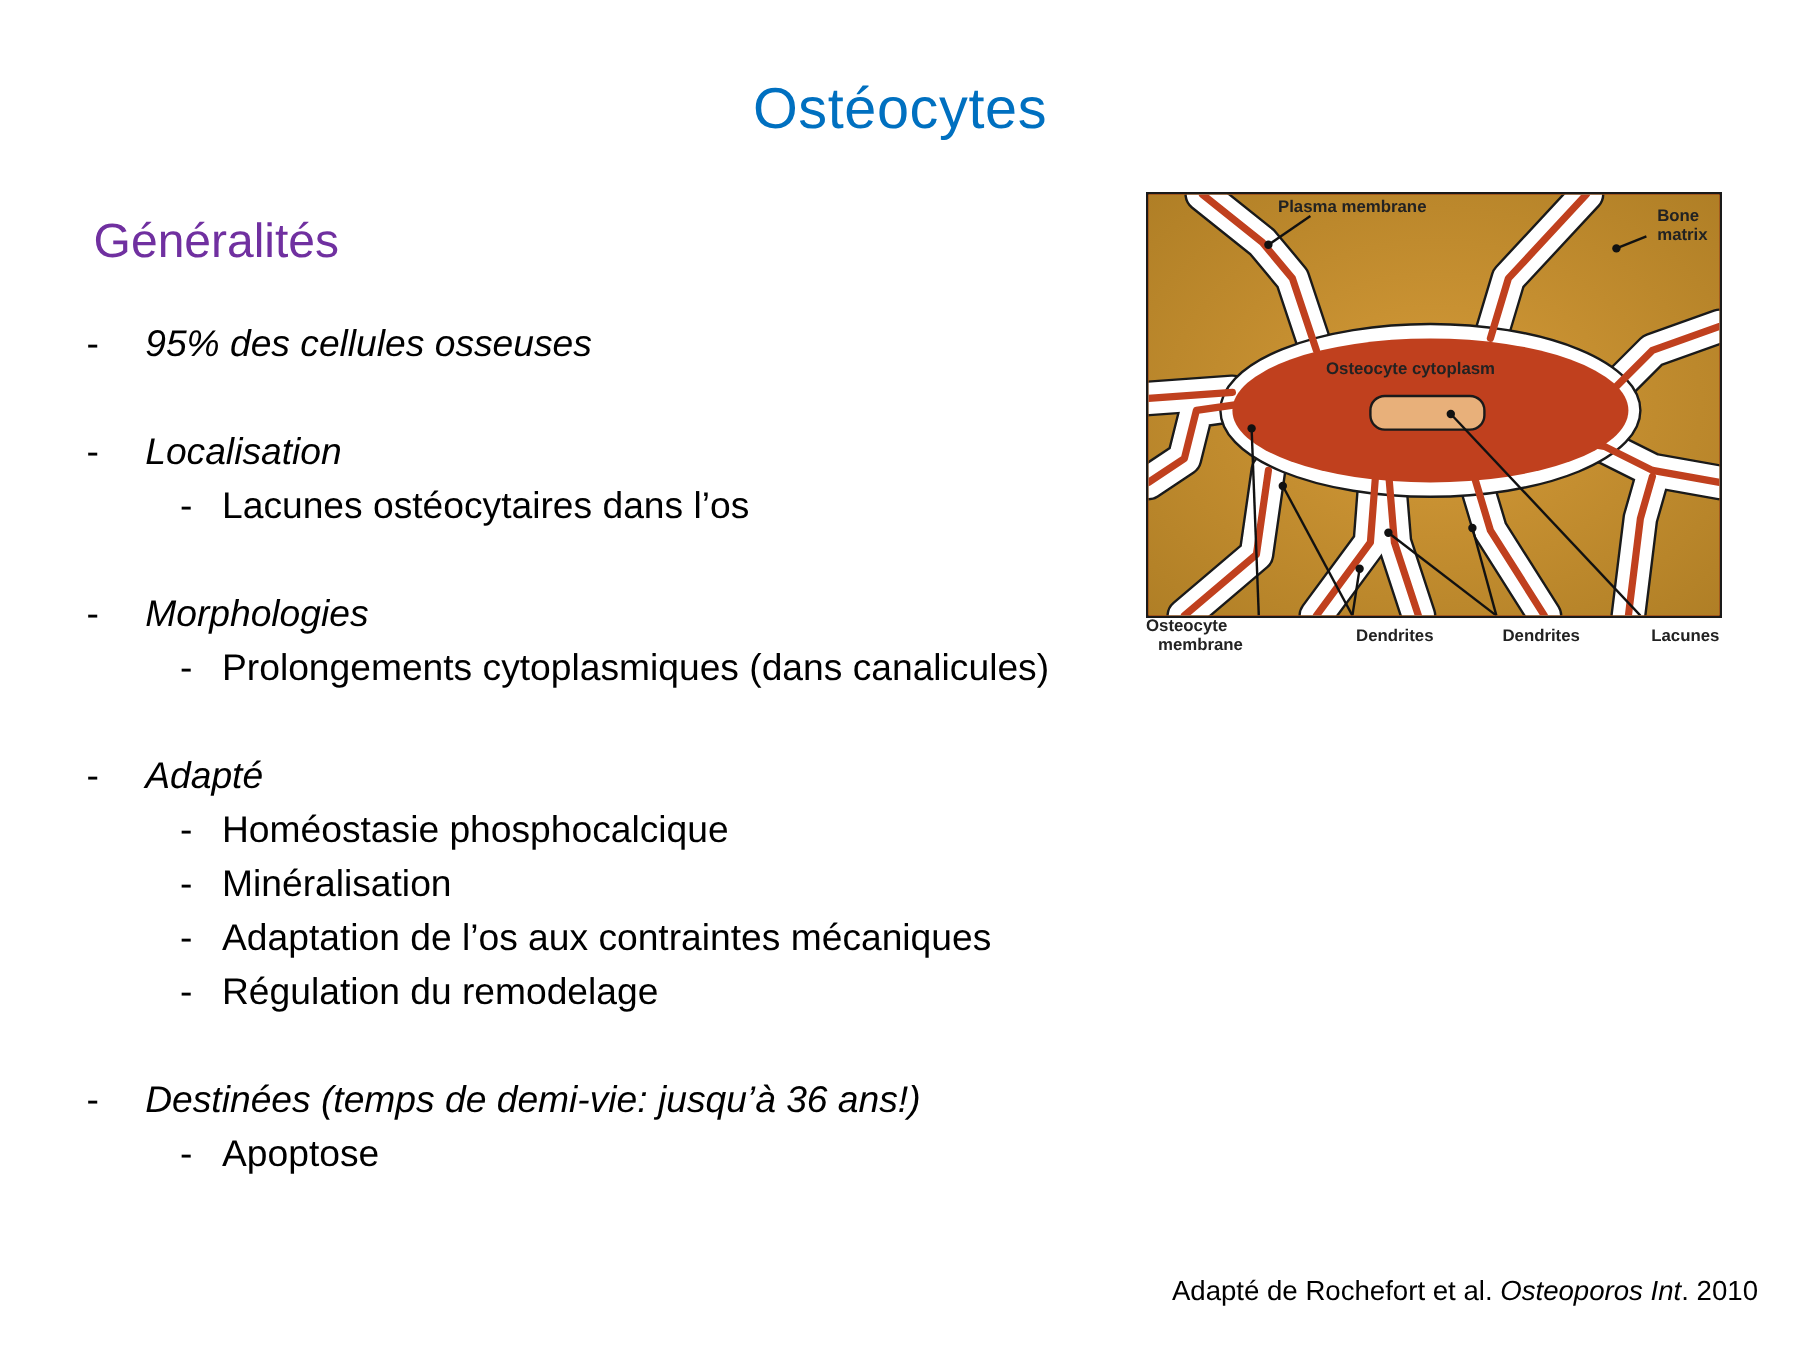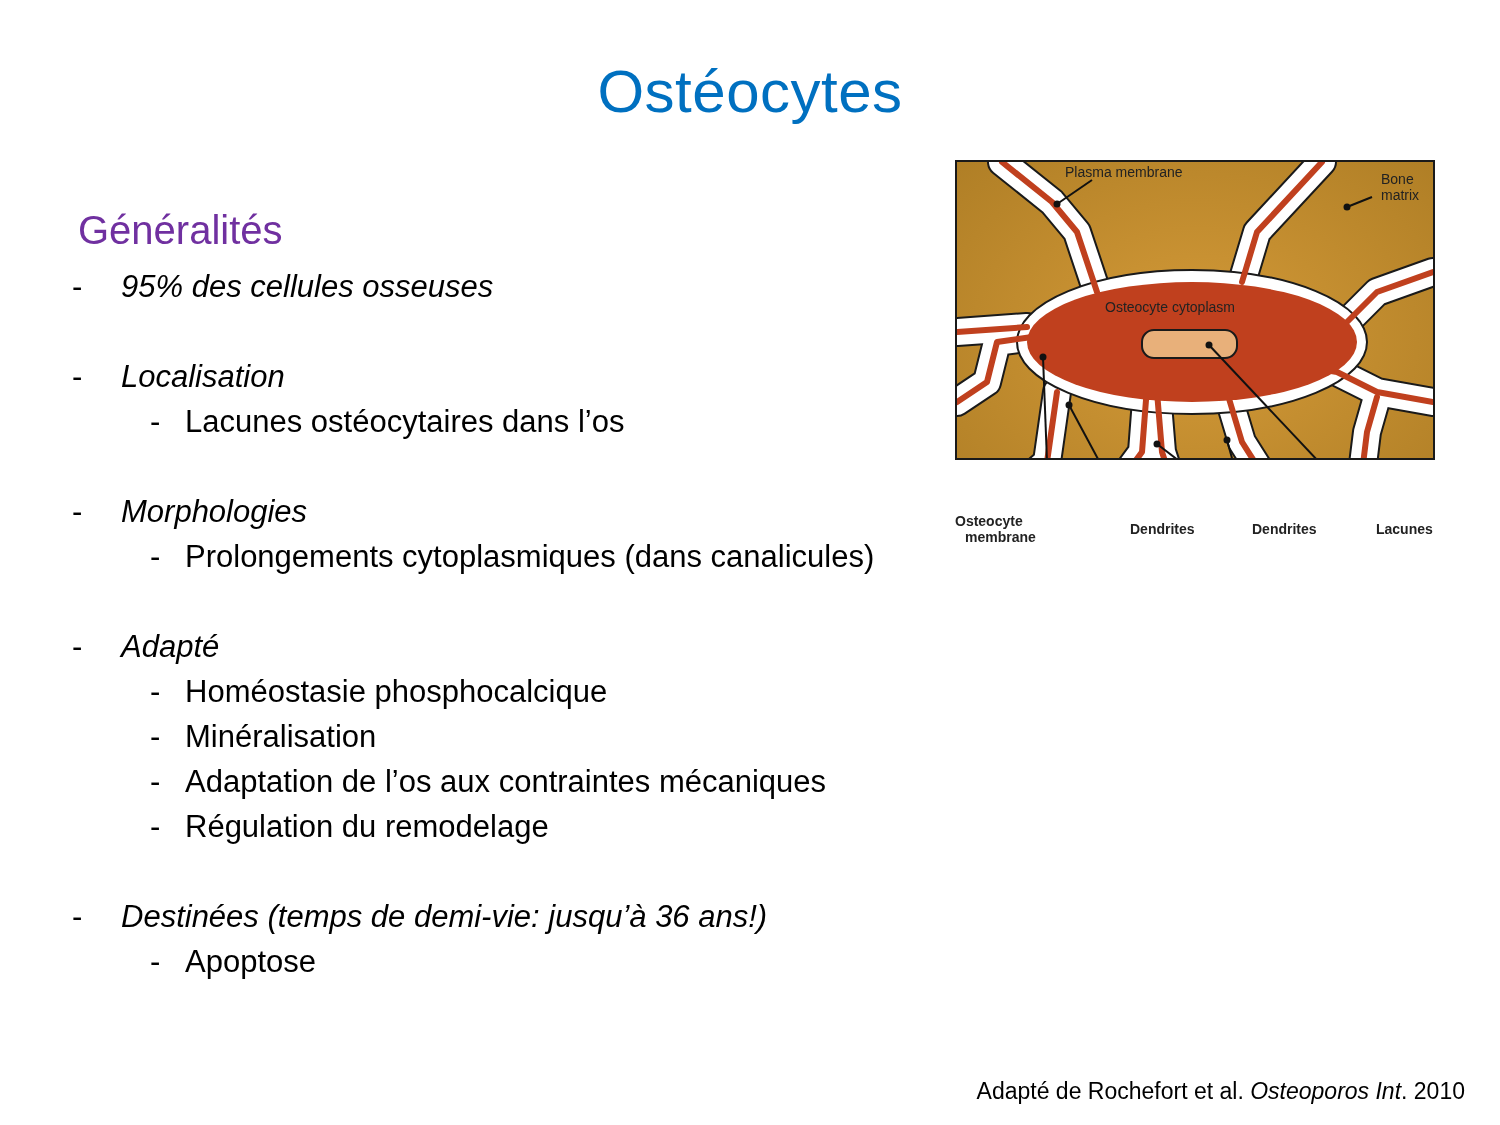--- a/index.html
+++ b/index.html
@@ -1,32 +1,32 @@
 <!DOCTYPE html>
 <html><head>
 <meta charset="utf-8">
 <style>
   html, body { margin:0; padding:0; }
   body { width:1500px; height:1125px; background:#ffffff; position:relative; overflow:hidden;
          font-family:"Liberation Sans", sans-serif; color:#000; }
   .title { position:absolute; left:0; width:1500px; top:52px; text-align:center;
-           font-size:60px; color:#0070c0; line-height:80px; letter-spacing:0.5px; }
-  .subtitle { position:absolute; left:78px; top:175px; font-size:40px; color:#7030a0; line-height:52px;margin-top:29px; }
+           font-size:48px; color:#0070c0; line-height:80px; letter-spacing:0.5px; }
+  .subtitle { position:absolute; left:78px; top:175px; font-size:40px; color:#7030a0; line-height:52px; }
   .list { position:absolute; left:0; top:0; }
   .row { position:absolute; font-size:31px; line-height:40px; white-space:nowrap; }
   .row .dash { position:absolute; left:0; }
   .lvl1 { left:72px; }
   .lvl1 .txt { position:absolute; left:49px;font-style:italic; }
   .lvl2 { left:150px; }
   .lvl2 .txt { position:absolute; left:35px;text-align:center; }
-  .figure { position:absolute; left:955px; top:160px; width:480px; height:300px;
-            border:2px solid #1a1a1a; box-sizing:border-box; overflow:hidden; background:#f97316; }
+  .figure { position:absolute; left:955px; top:160px; width:480px; height:355px;
+            border:2px solid #1a1a1a; box-sizing:border-box; overflow:hidden; background:#f97316;font-weight:bold; }
   .fig-labels { position:absolute; left:950px; top:510px; width:500px; height:45px;font-weight:bold; }
   .lbl { position:absolute; font-size:14px; color:#222; line-height:15px; }
-  .citation { position:absolute; right:35px; top:1060px; font-size:23px; line-height:30px;margin-top:16px; }
+  .citation { position:absolute; right:35px; top:1060px; font-size:23px; line-height:30px; }
   .citation i { font-style:italic; }
 </style>
 </head>
 <body>
 
 <div class="title">Ostéocytes</div>
 <div class="subtitle">Généralités</div>
 
 <div class="list">
   <div class="row lvl1" style="top:267px">

